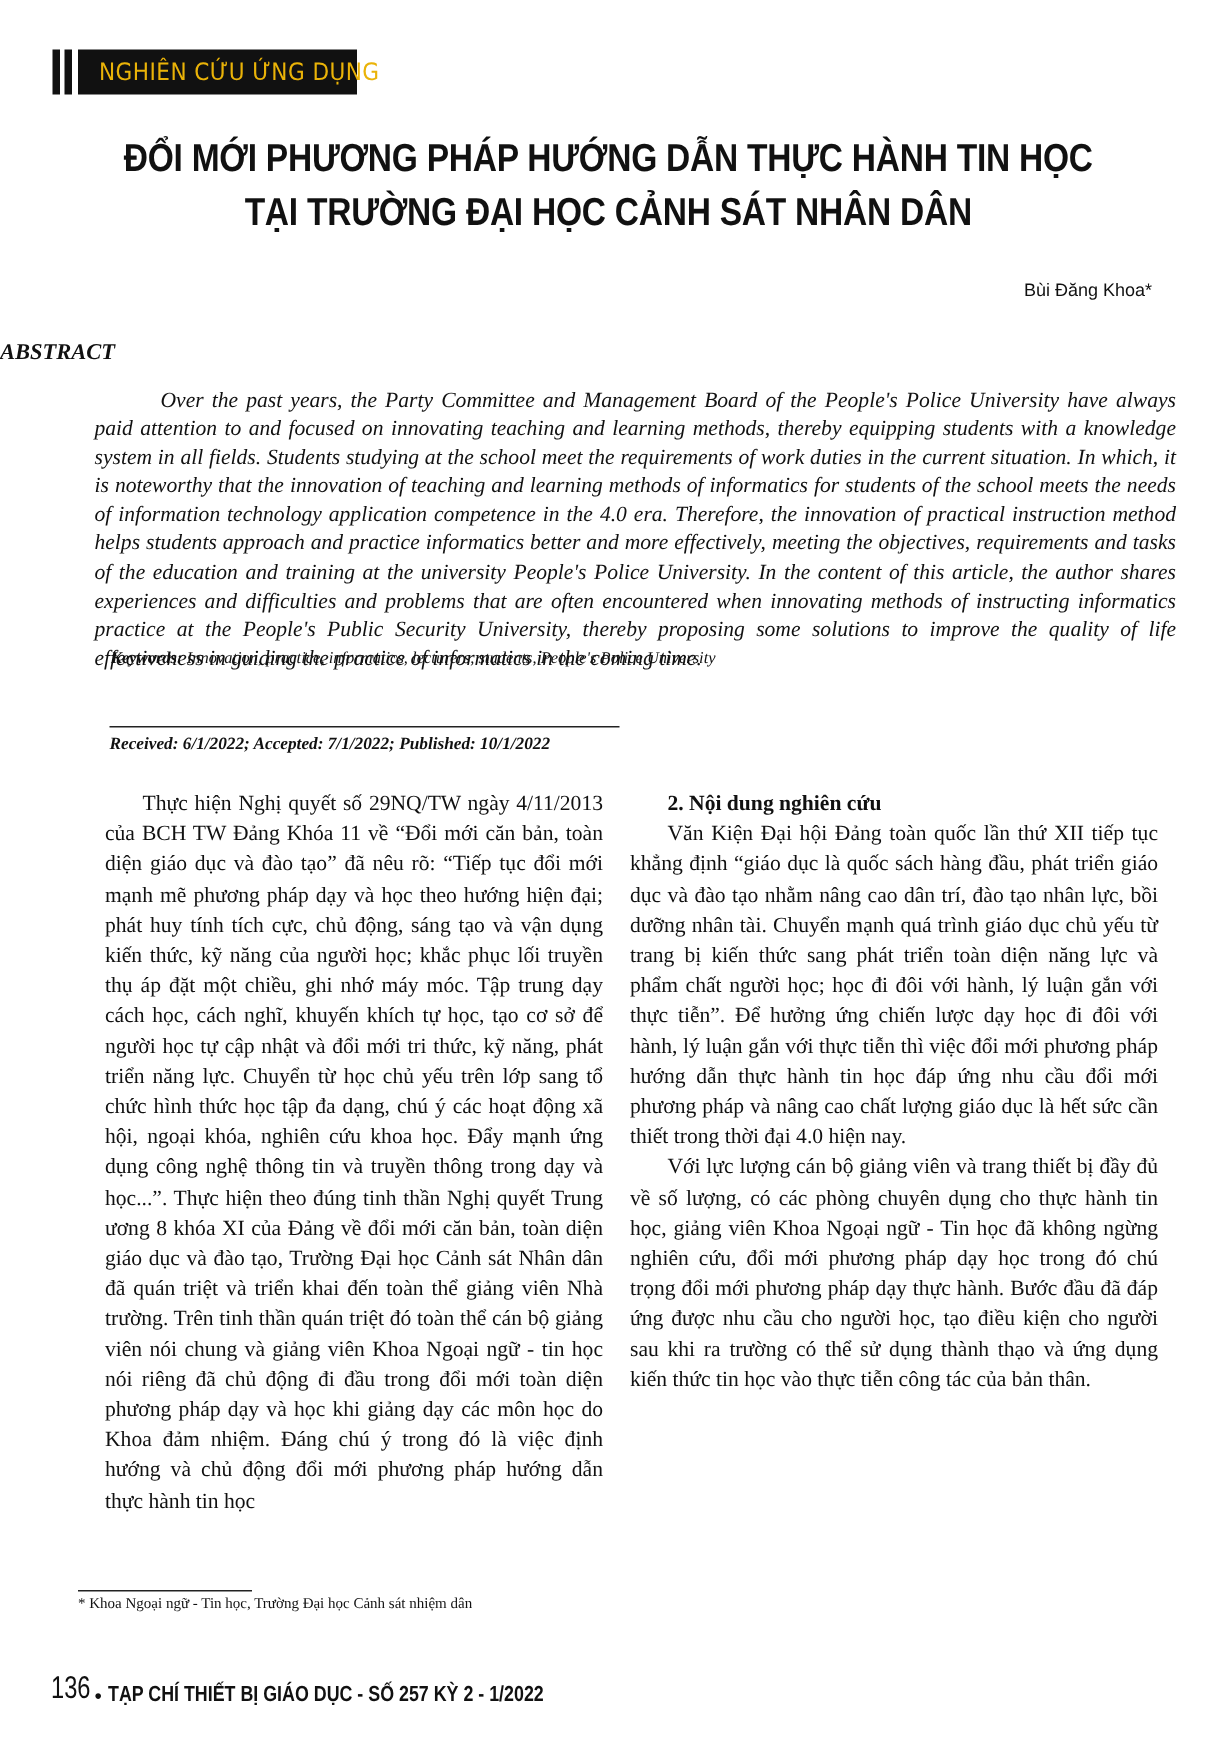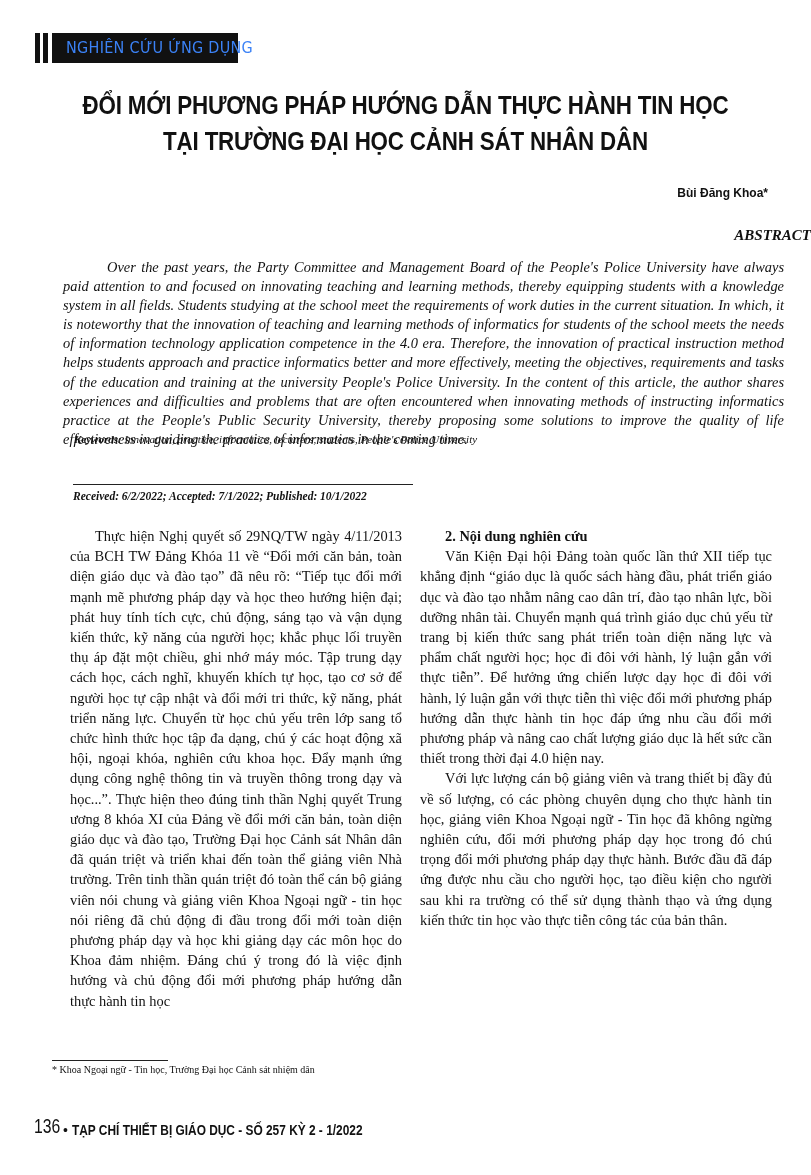--- a/index.html
+++ b/index.html
@@ -1,23 +1,23 @@
 <!DOCTYPE html>
 <html><head>
 <meta charset="utf-8">
 <style>
   html, body { margin: 0; padding: 0; background: #ffffff; }
   body { width: 811px; height: 1175px; position: relative; overflow: hidden; color: #111; }
   .section-tag { position: absolute; left: 35px; top: 33px; height: 30px; display: flex; align-items: stretch; }
   .tag-bar { width: 5px; background: #111; margin-right: 3px; }
   .tag-bar.b2 { margin-right: 4px; }
-  .tag-label { background: #111; color: #3b82f6; font-family: "DejaVu Sans", sans-serif; font-size: 16px; letter-spacing: 0.3px; padding: 5px 14px 0 14px; width: 186px; box-sizing: border-box; white-space: nowrap; font-stretch: condensed; }
+  .tag-label { background: #111; color: #eab308; font-family: "DejaVu Sans", sans-serif; font-size: 16px; letter-spacing: 0.3px; padding: 5px 14px 0 14px; width: 186px; box-sizing: border-box; white-space: nowrap; font-stretch: condensed; }
   .title { position: absolute; left: 0; top: 87px; width: 811px; text-align: center; font-family: "Liberation Sans", sans-serif; font-weight: bold; font-size: 26px; line-height: 36px; letter-spacing: -0.2px; transform: scaleX(0.86); transform-origin: center; }
-  .author { position: absolute; right: 43px; top: 186px; font-family: "Liberation Sans", sans-serif; font-weight: bold; font-size: 12px; }
-  .abstract-heading { position: absolute; left: 0; width: 811px; top: 227px; text-align: right; font-family: "Liberation Serif", serif; font-weight: bold; font-style: italic; font-size: 15px; }
+  .author { position: absolute; right: 43px; top: 186px; font-family: "Liberation Sans", sans-serif; font-weight: normal; font-size: 12px; }
+  .abstract-heading { position: absolute; left: 0; width: 811px; top: 227px; text-align: left; font-family: "Liberation Serif", serif; font-weight: bold; font-style: italic; font-size: 15px; }
   .abstract-body { position: absolute; left: 51px; width: 721px; top: 246px; font-family: Liberation Serif, serif; font-style: italic; font-size: 14.4px; line-height: 19.1px; text-align: justify; text-indent: 44px; margin: 12px; }
   .keywords { position: absolute; left: 74px; top: 433px; font-family: "Liberation Serif", serif; font-style: italic; font-size: 11px; }
   .keywords b { font-weight: bold; }
   .kw-rule { position: absolute; left: 73px; top: 484px; width: 340px; height: 1px; background: #222; }
   .received { position: absolute; left: 73px; top: 490px; font-family: "Liberation Serif", serif; font-style: italic; font-weight: bold; font-size: 11.5px; }
   .col { position: absolute; top: 526px; width: 332px; font-family: "Liberation Serif", serif; font-size: 14.4px; line-height: 20.2px; text-align: justify; }
   .col.left { left: 70px; }
   .col.right { left: 420px; width: 352px; }
   .col p { margin: 0; text-indent: 25px; }
   .col p.noindent { text-indent: 0; }
@@ -45,21 +45,21 @@
 
 <div class="author">Bùi Đăng Khoa*</div>
 
 <div class="abstract-heading">ABSTRACT</div>
 <p class="abstract-body">Over the past years, the Party Committee and Management Board of the People's Police University have always paid attention to and focused on innovating teaching and learning methods, thereby equipping students with a knowledge system in all fields. Students studying at the school meet the requirements of work duties in the current situation. In which, it is noteworthy that the innovation of teaching and learning methods of informatics for students of the school meets the needs of information technology application competence in the 4.0 era. Therefore, the innovation of practical instruction method helps students approach and practice informatics better and more effectively, meeting the objectives, requirements and tasks of the education and training at the university People's Police University. In the content of this article, the author shares experiences and difficulties and problems that are often encountered when innovating methods of instructing informatics practice at the People's Public Security University, thereby proposing some solutions to improve the quality of life effectiveness in guiding the practice of informatics in the coming time.</p>
 
 <div class="keywords">
   <b>Keywords:</b><span> Innovation, practice, informatics, lecturers, students, People's Police University</span>
 </div>
 <div class="kw-rule"></div>
-<div class="received">Received: 6/2/2022; Accepted: 7/1/2022; Published: 10/1/2022</div>
+<div class="received">Received: 6/1/2022; Accepted: 7/1/2022; Published: 10/1/2022</div>
 
 <div class="col left">
   <p>Thực hiện Nghị quyết số 29NQ/TW ngày 4/11/2013 của BCH TW Đảng Khóa 11 về “Đổi mới căn bản, toàn diện giáo dục và đào tạo” đã nêu rõ: “Tiếp tục đổi mới mạnh mẽ phương pháp dạy và học theo hướng hiện đại; phát huy tính tích cực, chủ động, sáng tạo và vận dụng kiến thức, kỹ năng của người học; khắc phục lối truyền thụ áp đặt một chiều, ghi nhớ máy móc. Tập trung dạy cách học, cách nghĩ, khuyến khích tự học, tạo cơ sở để người học tự cập nhật và đổi mới tri thức, kỹ năng, phát triển năng lực. Chuyển từ học chủ yếu trên lớp sang tổ chức hình thức học tập đa dạng, chú ý các hoạt động xã hội, ngoại khóa, nghiên cứu khoa học. Đẩy mạnh ứng dụng công nghệ thông tin và truyền thông trong dạy và học...”. Thực hiện theo đúng tinh thần Nghị quyết Trung ương 8 khóa XI của Đảng về đổi mới căn bản, toàn diện giáo dục và đào tạo, Trường Đại học Cảnh sát Nhân dân đã quán triệt và triển khai đến toàn thể giảng viên Nhà trường. Trên tinh thần quán triệt đó toàn thể cán bộ giảng viên nói chung và giảng viên Khoa Ngoại ngữ - tin học nói riêng đã chủ động đi đầu trong đổi mới toàn diện phương pháp dạy và học khi giảng dạy các môn học do Khoa đảm nhiệm. Đáng chú ý trong đó là việc định hướng và chủ động đổi mới phương pháp hướng dẫn thực hành tin học</p>
 </div>
 
 <div class="col right">
   <h3>2. Nội dung nghiên cứu</h3>
   <p>Văn Kiện Đại hội Đảng toàn quốc lần thứ XII tiếp tục khẳng định “giáo dục là quốc sách hàng đầu, phát triển giáo dục và đào tạo nhằm nâng cao dân trí, đào tạo nhân lực, bồi dưỡng nhân tài. Chuyển mạnh quá trình giáo dục chủ yếu từ trang bị kiến thức sang phát triển toàn diện năng lực và phẩm chất người học; học đi đôi với hành, lý luận gắn với thực tiễn”. Để hưởng ứng chiến lược dạy học đi đôi với hành, lý luận gắn với thực tiễn thì việc đổi mới phương pháp hướng dẫn thực hành tin học đáp ứng nhu cầu đổi mới phương pháp và nâng cao chất lượng giáo dục là hết sức cần thiết trong thời đại 4.0 hiện nay.</p>
   <p>Với lực lượng cán bộ giảng viên và trang thiết bị đầy đủ về số lượng, có các phòng chuyên dụng cho thực hành tin học, giảng viên Khoa Ngoại ngữ - Tin học đã không ngừng nghiên cứu, đổi mới phương pháp dạy học trong đó chú trọng đổi mới phương pháp dạy thực hành. Bước đầu đã đáp ứng được nhu cầu cho người học, tạo điều kiện cho người sau khi ra trường có thể sử dụng thành thạo và ứng dụng kiến thức tin học vào thực tiễn công tác của bản thân.</p>
 </div>

